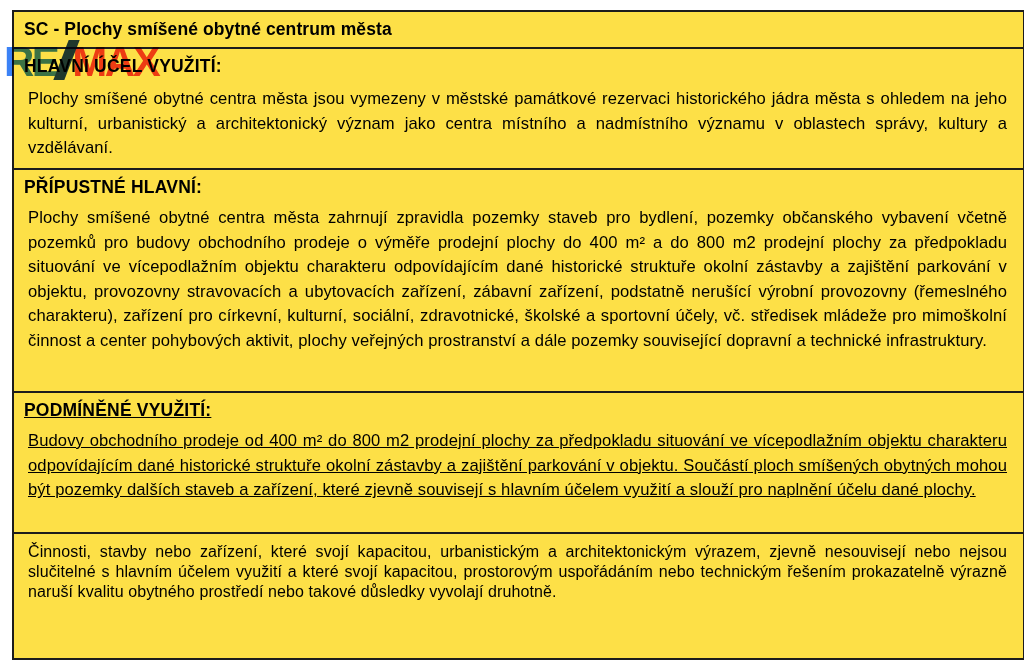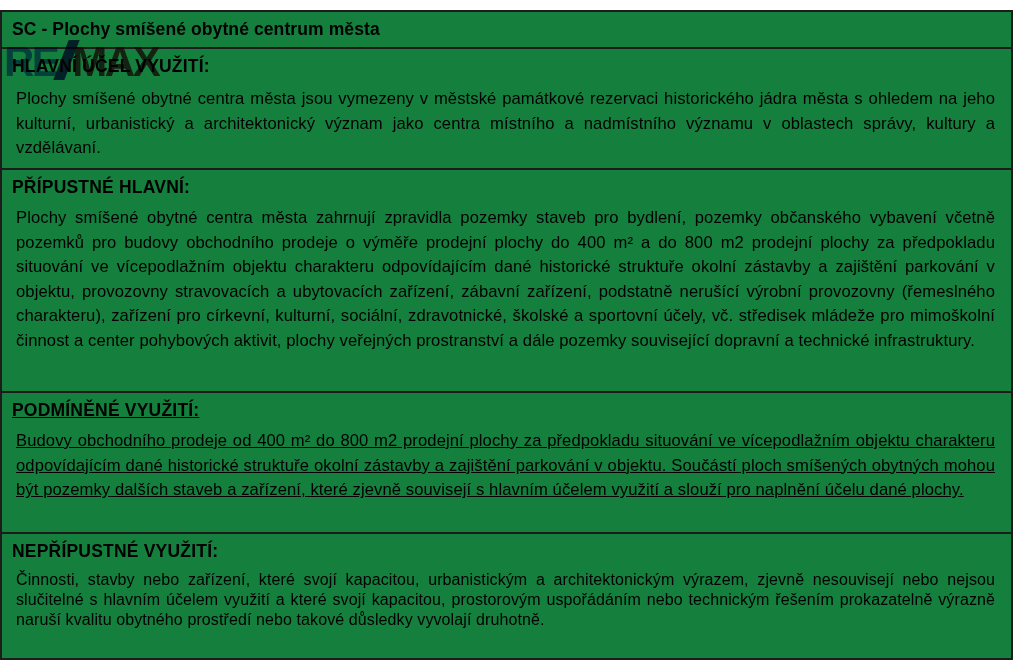--- a/index.html
+++ b/index.html
@@ -5,25 +5,25 @@
   html, body { margin:0; padding:0; }
   body {
     width:1024px; height:668px;
     background:#ffffff;
     font-family:"Liberation Sans","DejaVu Sans",sans-serif;
     color:#000;
     position:relative;
     overflow:hidden;
   }
   .frame {
-    position:absolute; left:0; top:10px;
+    position:absolute; left:12px; top:10px;
     width:1013px; height:650px;
     border:2px solid #1c1c1c;
     box-sizing:border-box;
-    background:#15803d;
+    background:#fde047;
   }
   .row {
     box-sizing:border-box;
     padding:4px 12px 4px 10px;
     overflow:hidden;
   }
   .row + .row { border-top:2px solid #1c1c1c; }
   .title-row {
     height:35px;
     padding-top:7px;
@@ -91,21 +91,20 @@
       <h2>PŘÍPUSTNÉ HLAVNÍ:</h2>
       <p>Plochy smíšené obytné centra města zahrnují zpravidla pozemky staveb pro bydlení, pozemky občanského vybavení včetně pozemků pro budovy obchodního prodeje o výměře prodejní plochy do 400 m² a do 800 m2 prodejní plochy za předpokladu situování ve vícepodlažním objektu charakteru odpovídajícím dané historické struktuře okolní zástavby a zajištění parkování v objektu, provozovny stravovacích a ubytovacích zařízení,  zábavní zařízení,  podstatně nerušící výrobní provozovny (řemeslného charakteru), zařízení pro církevní, kulturní, sociální, zdravotnické, školské a sportovní účely, vč. středisek mládeže pro mimoškolní činnost a center pohybových aktivit, plochy veřejných prostranství a dále pozemky související dopravní a technické infrastruktury.</p>
     </section>
 
     <section class="row sec-3">
       <h2>PODMÍNĚNÉ VYUŽITÍ:</h2>
       <p>Budovy obchodního prodeje od 400 m² do 800 m2 prodejní plochy za předpokladu situování ve vícepodlažním objektu charakteru odpovídajícím dané historické struktuře okolní zástavby a zajištění parkování v objektu. Součástí ploch smíšených obytných mohou být pozemky dalších staveb a zařízení, které zjevně souvisejí s hlavním účelem využití a slouží pro naplnění účelu dané plochy.</p>
     </section>
 
     <section class="row sec-4">
-      <h2>NEPŘÍPUSTNÉ VYUŽITÍ:</h2>
       <p>Činnosti, stavby nebo zařízení, které svojí kapacitou, urbanistickým a architektonickým výrazem, zjevně nesouvisejí nebo nejsou slučitelné s hlavním účelem využití a které svojí kapacitou, prostorovým uspořádáním nebo technickým řešením prokazatelně výrazně naruší kvalitu obytného prostředí nebo takové důsledky vyvolají druhotně.</p>
     </section>
 
   </div>
 
   <div class="remax-logo">
     <span class="logo-text" style="color: #3b82f6; text-align: right;">RE</span>
     <span class="slash" style="background: rgb(32, 64, 160);"></span>
     <span class="logo-text" style="color: #ef4444;">MAX</span>
   </div>

